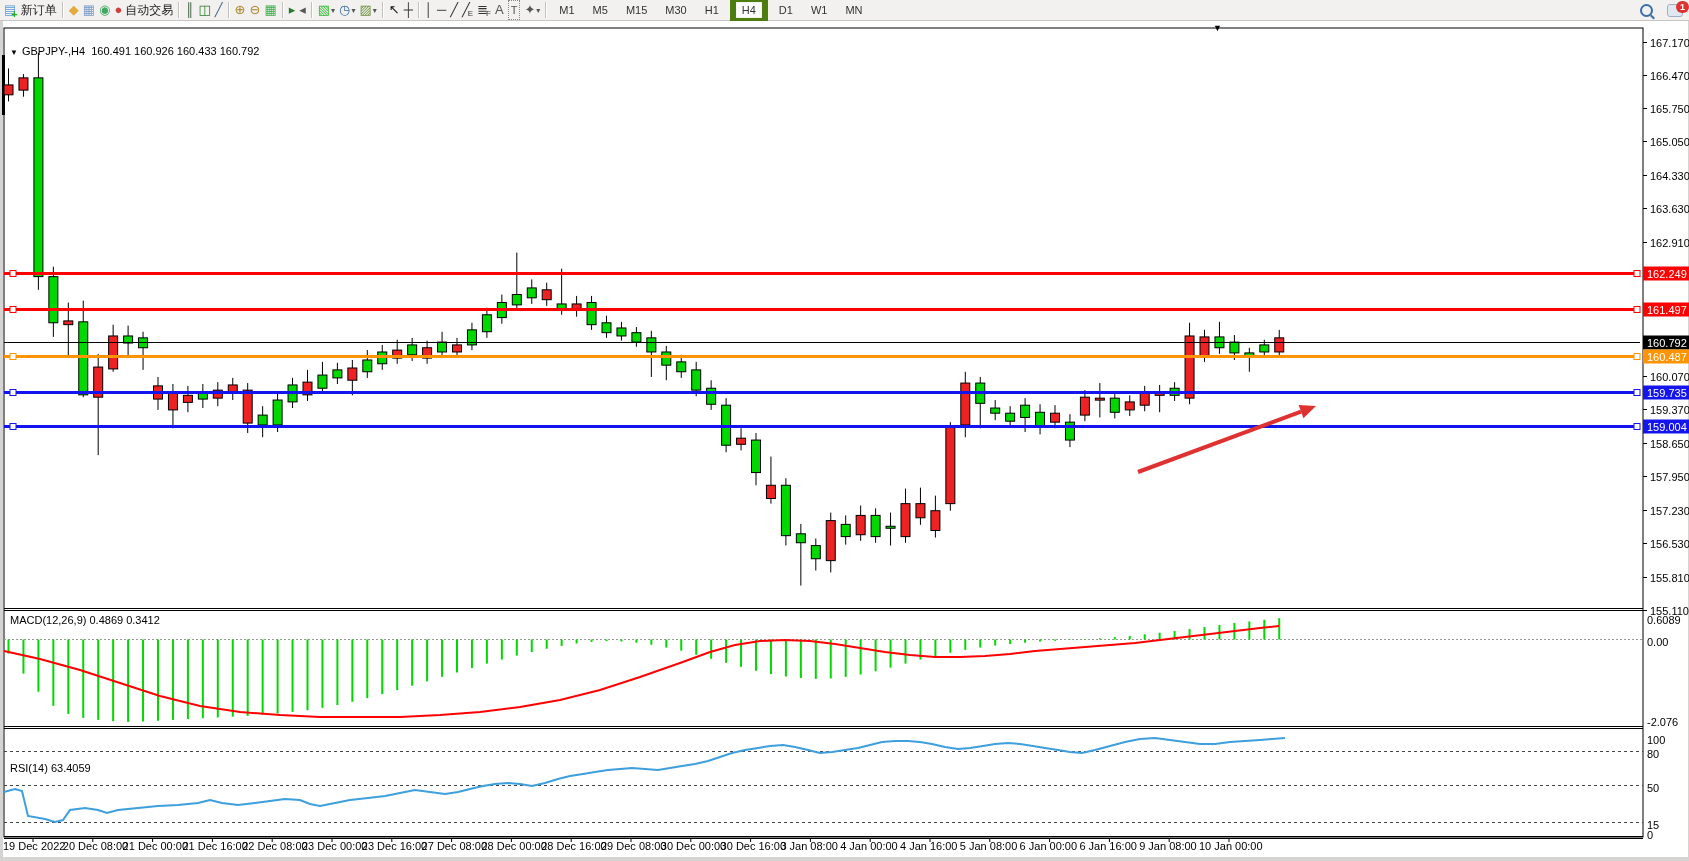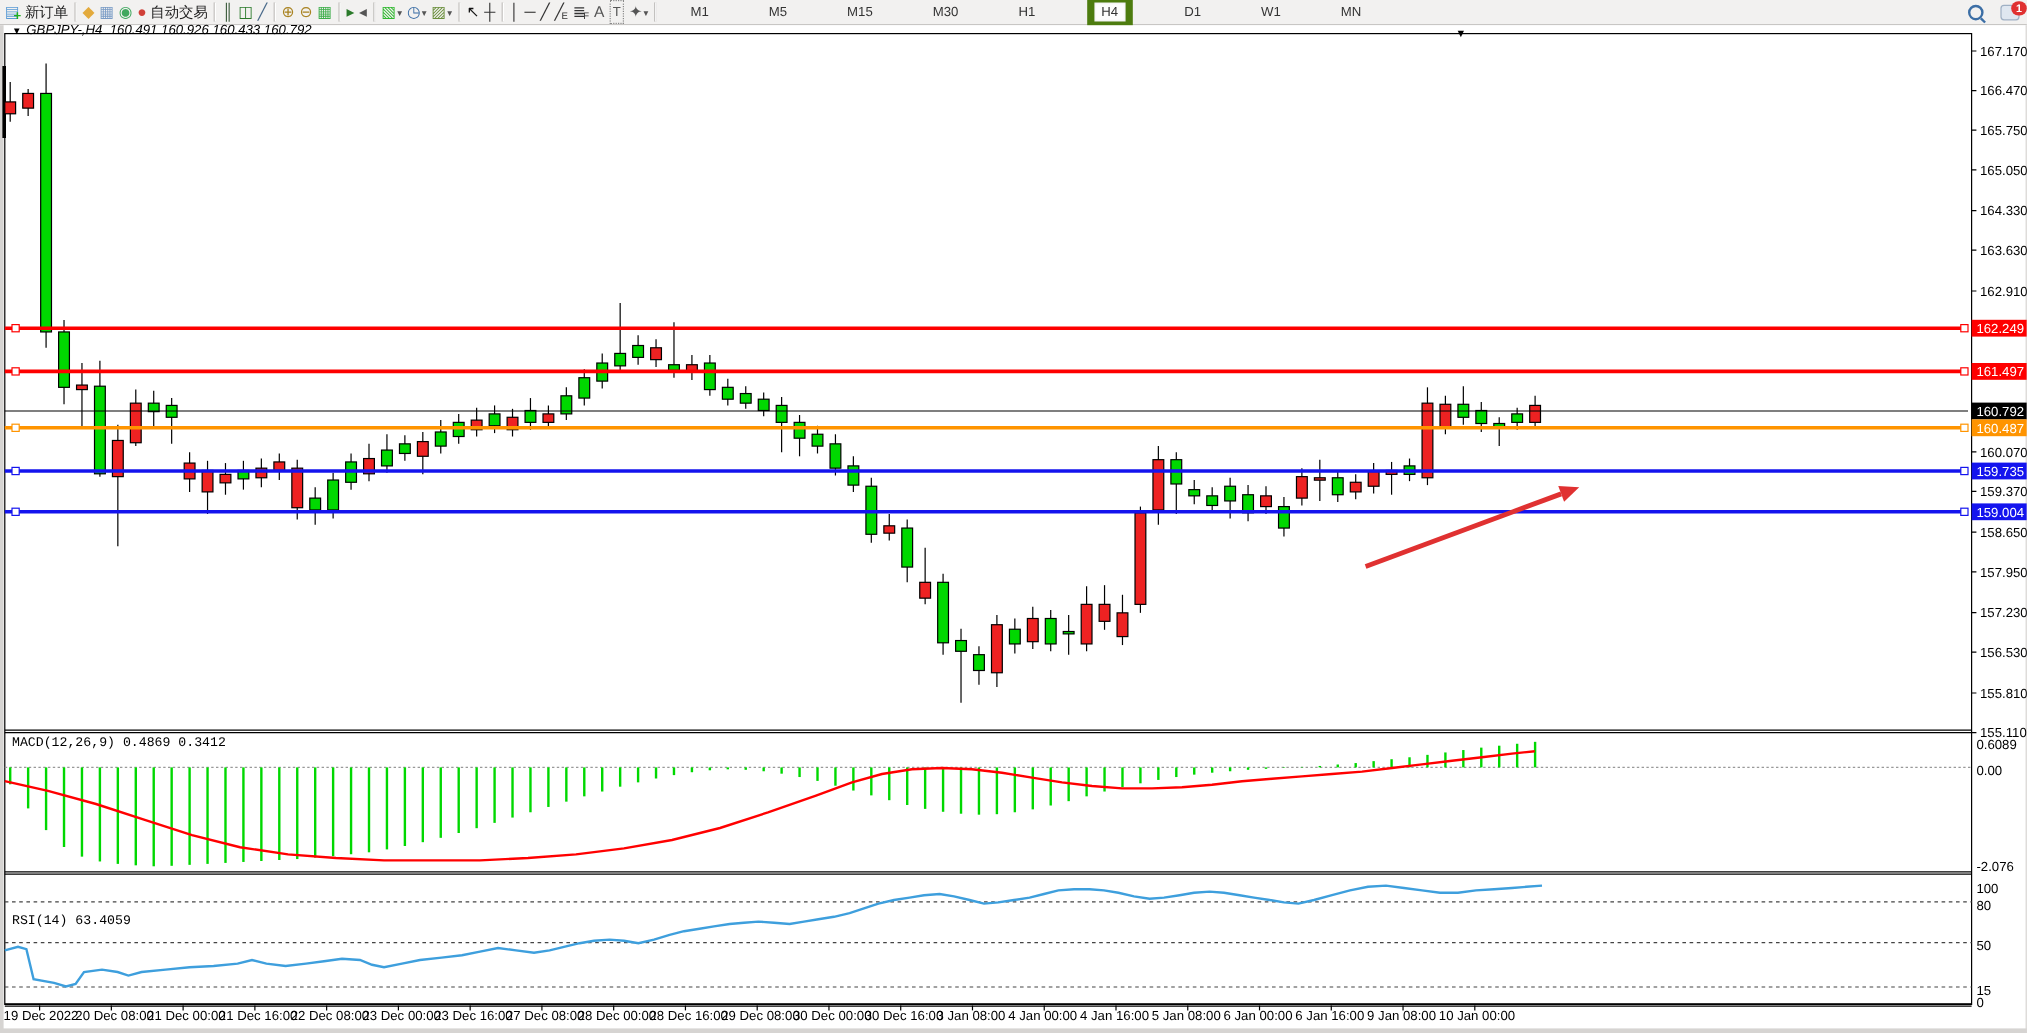--- a/index.html
+++ b/index.html
@@ -6,35 +6,35 @@
     font-family:"Liberation Sans","DejaVu Sans",sans-serif;background:#ececec;}
   
   .toolbar{position:absolute;left:0;top:0;width:1689px;height:21px;background:#f2f1f0;
     border-bottom:1px solid #c8c6c4;display:flex;align-items:center;padding-left:2px;box-sizing:border-box;}
   .tb-item{display:flex;align-items:center;height:19px;padding:0 2px;cursor:default;}
   .tb-glyph{font-size:13px;line-height:18px;}
   .tb-label{font-size:12px;color:#222;margin-left:3px;white-space:nowrap;}
   .tb-sub{font-size:8px;color:#333;margin-left:-2px;margin-top:6px;}
   .tb-dd{font-size:8px;color:#555;margin-left:1px;}
   .tb-sep{width:1px;height:16px;background:#c3c1bf;border-right:1px solid #ffffff;margin:0 3px;}
-  .tf-btn{font-size:11px;color:#333;padding:2px 6px;margin:0 18px;border:1px solid transparent;border-radius:2px;}
+  .tf-btn{font-size:11px;color:#333;padding:2px 6px;margin:0 2px;border:1px solid transparent;border-radius:2px;}
   .tf-btn.active{background:#fdfdfd;border:6px solid #4d7c0f;box-shadow:inset 0 0 2px #ddd;}
   .tb-right{margin-left:auto;display:flex;align-items:center;margin-right:6px;}
   .icon-search{width:9px;height:9px;border:2px solid #3c6ea5;border-radius:50%;position:relative;display:inline-block;}
   .icon-search:after{content:"";position:absolute;width:5px;height:2px;background:#3c6ea5;
     transform:rotate(45deg);left:8px;top:10px;}
   .icon-chat{width:14px;height:11px;background:#dfe7f0;border:1px solid #9fb0c4;border-radius:3px;position:relative;margin-left:14px;}
   .badge{position:absolute;right:-7px;top:-4px;background:#e03131;color:#fff;font-size:9px;
     border-radius:7px;padding:0 4px;line-height:12px;font-weight:bold;}
   
   .chart-window{position:absolute;left:0;top:21px;width:1689px;height:840px;background:#ffffff;
     border-left:3px solid #d6d4d2;border-bottom:4px solid #d6d4d2;border-right:1px solid #d6d4d2;box-sizing:border-box;}
-  .chart-title{position:absolute;left:10px;top:19px;font-size:11px;color:#000;z-index:5;font-style:italic;}
+  .chart-title{position:absolute;left:10px;top:45px;font-size:11px;color:#000;z-index:5;}
   .chart-title .tri{font-size:8px;margin-right:4px;}
-  .ind-label{position:absolute;font-size:11px;color:#000;z-index:5;font-family:Liberation Mono, monospace;}
+  .ind-label{position:absolute;font-size:11px;color:#000;z-index:5;}
   .shift-marker{position:absolute;left:1213px;top:23px;font-size:9px;color:#000;z-index:5;}
   svg{position:absolute;left:0;top:0;}
   text{font-family:"Liberation Sans","DejaVu Sans",sans-serif;}
 </style>
 </head>
 <body>
 
 <div class="toolbar" id="toolbar">
     <span class="tb-item">
       <span class="tb-glyph" style="color: rgb(91, 155, 213);">▤</span>

